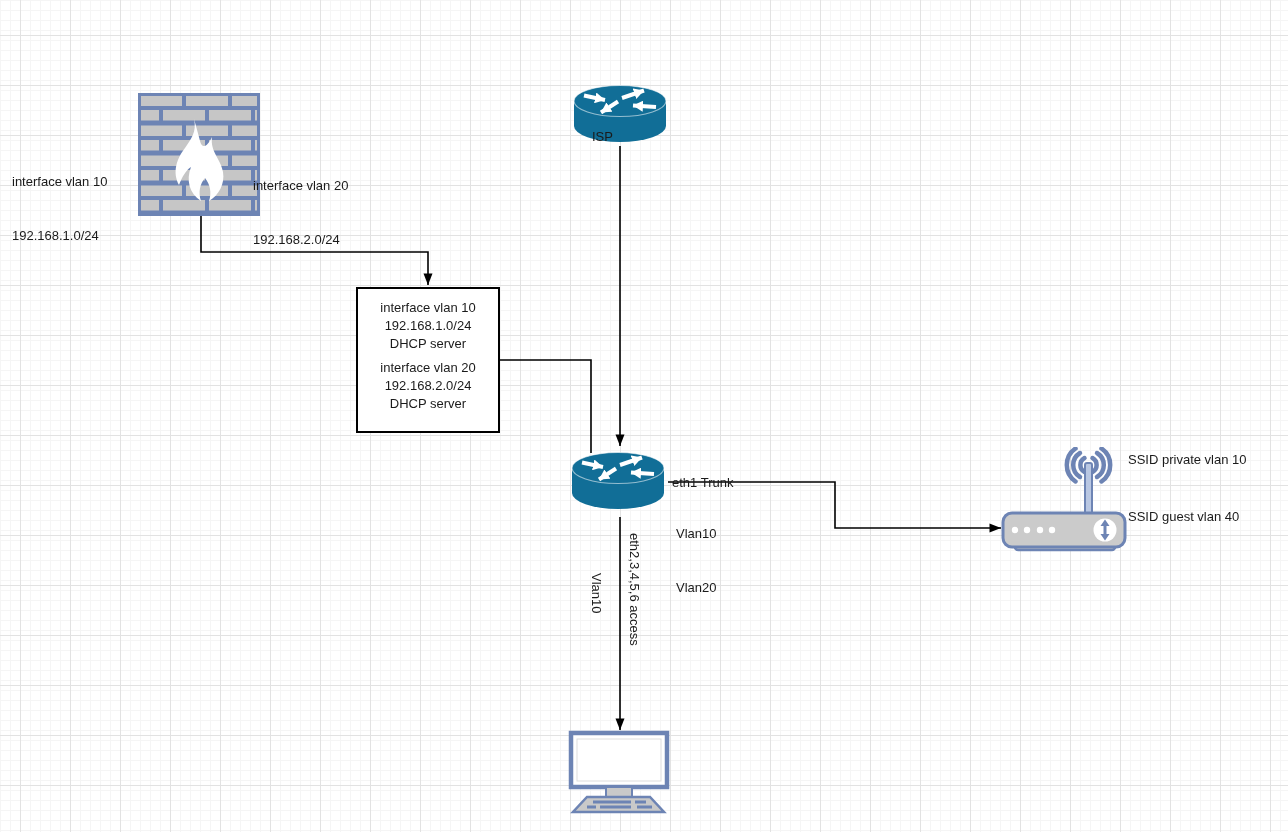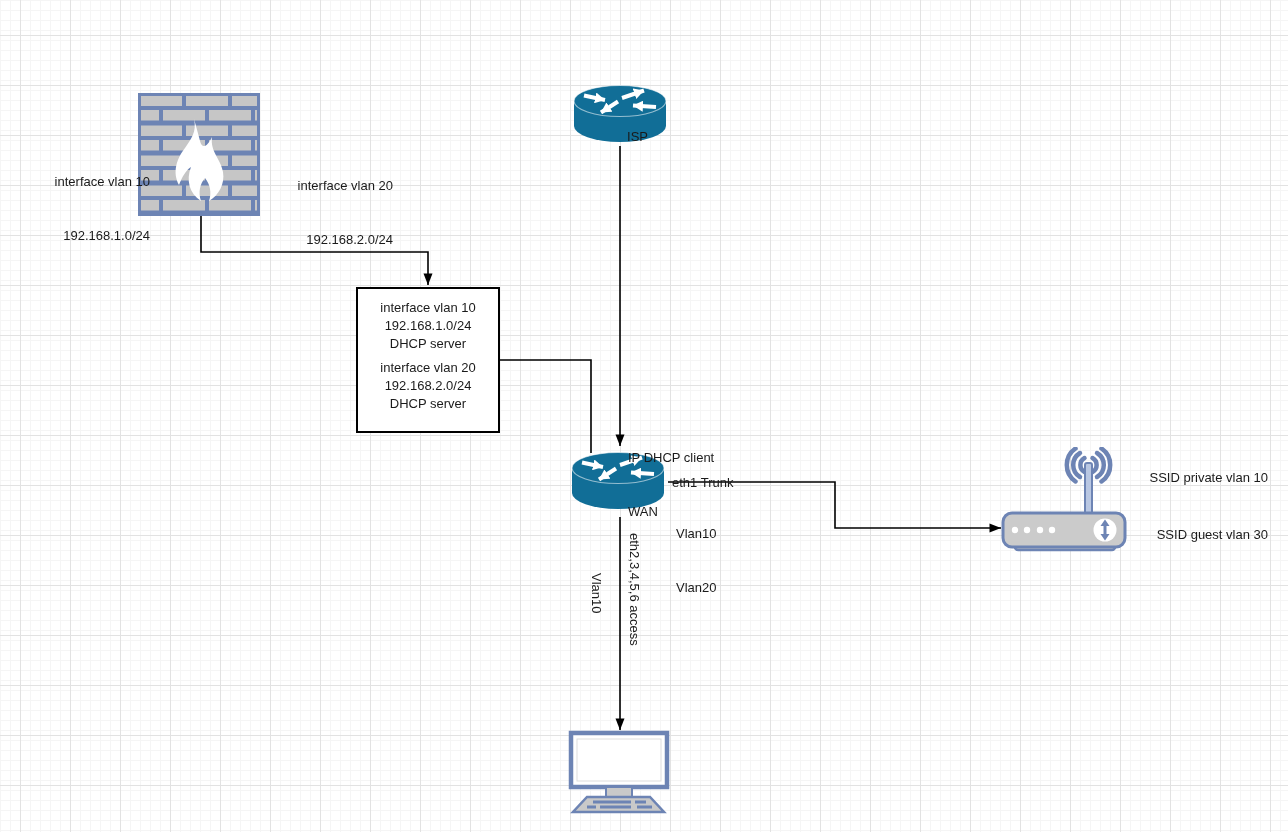--- a/index.html
+++ b/index.html
@@ -21,21 +21,21 @@
       linear-gradient(to right, var(--grid-minor) 1px, transparent 1px),
       linear-gradient(to bottom, var(--grid-minor) 1px, transparent 1px);
     background-size:50px 50px,50px 50px,10px 10px,10px 10px;
     background-position:20px 0,0 35px,0 0,0 0;
   }
   .abs{position:absolute;}
   .lbl{
     position:absolute;font-size:13px;line-height:18px;color:var(--ink);
     white-space:pre;z-index:3;
   }
-  .center{text-align:right;}
+  .center{text-align:left;}
   .vtext{
     position:absolute;font-size:13px;line-height:16px;color:var(--ink);
     white-space:nowrap;transform:rotate(90deg);transform-origin:0 0;z-index:3;
   }
   #config-box{
     position:absolute;left:356px;top:287px;width:144px;height:146px;
     background:#fff;border:2px solid #000;z-index:2;
     font-size:13px;line-height:18px;color:var(--ink);text-align:center;
   }
   #config-box p{margin:0;padding:0;}
@@ -124,24 +124,20 @@
     <p class="p2">
       <span>interface vlan 20</span><br>
       <span>192.168.2.0/24</span><br>
       <span>DHCP server</span>
     </p>
   </div>
 
   <svg class="abs shape" style="left:570px;top:451px" width="96" height="62" viewBox="0 0 96 62">
     <use href="#ciscoRouter"></use>
   </svg>
-  <div class="lbl" style="left:628px;top:413px">
-    <div>IP DHCP client</div>
-    <div>WAN</div>
-  </div>
   <div class="lbl" style="left:672px;top:474px">eth1 Trunk</div>
   <div class="lbl" style="left:676px;top:489px">
     <div>Vlan10</div>
     <div>Vlan20</div>
   </div>
   <div class="vtext" style="left:642px;top:533px">eth2,3,4,5,6 access</div>
   <div class="vtext" style="left:604px;top:573px">Vlan10</div>
 
   <svg class="abs shape" style="left:1001px;top:447px" width="128" height="112" viewBox="0 0 128 112">
     <g fill="none" stroke="#6d84b4" stroke-width="4.5" stroke-linecap="round">
@@ -161,23 +157,23 @@
       <circle cx="39" cy="83" r="3.2"></circle>
       <circle cx="51" cy="83" r="3.2"></circle>
     </g>
     <g>
       <circle cx="104" cy="83" r="11.5" fill="#fff"></circle>
       <line x1="104" y1="78" x2="104" y2="88" stroke="#6d84b4" stroke-width="3"></line>
       <path d="M104,72.5 L99.5,79 L108.5,79 Z" fill="#6d84b4"></path>
       <path d="M104,93.5 L99.5,87 L108.5,87 Z" fill="#6d84b4"></path>
     </g>
   </svg>
-  <div class="lbl center" style="left:1128px;top:430px;width:140px;line-height:19px">
+  <div class="lbl center" style="left:1128px;top:412px;width:140px;line-height:19px">
     <div>SSID private vlan 10</div>
-    <div>SSID guest vlan 30</div>
+    <div>SSID guest vlan 40</div>
   </div>
 
   <svg class="abs shape" style="left:553px;top:729px" width="128" height="86" viewBox="0 0 128 86">
     <rect x="18" y="4" width="96" height="54" fill="#ffffff" stroke="#6d84b4" stroke-width="4.5"></rect>
     <rect x="24" y="10" width="84" height="42" fill="none" stroke="#dddddd" stroke-width="1"></rect>
     <rect x="53" y="58" width="26" height="10" fill="#c9c9c9" stroke="#6d84b4" stroke-width="2"></rect>
     <polygon points="34,68 97,68 111,83 20,83" fill="#c9c9c9" stroke="#6d84b4" stroke-width="2.5"></polygon>
     <g fill="#6d84b4">
       <rect x="40" y="71.5" width="38" height="3"></rect>
       <rect x="82" y="71.5" width="11" height="3"></rect>

